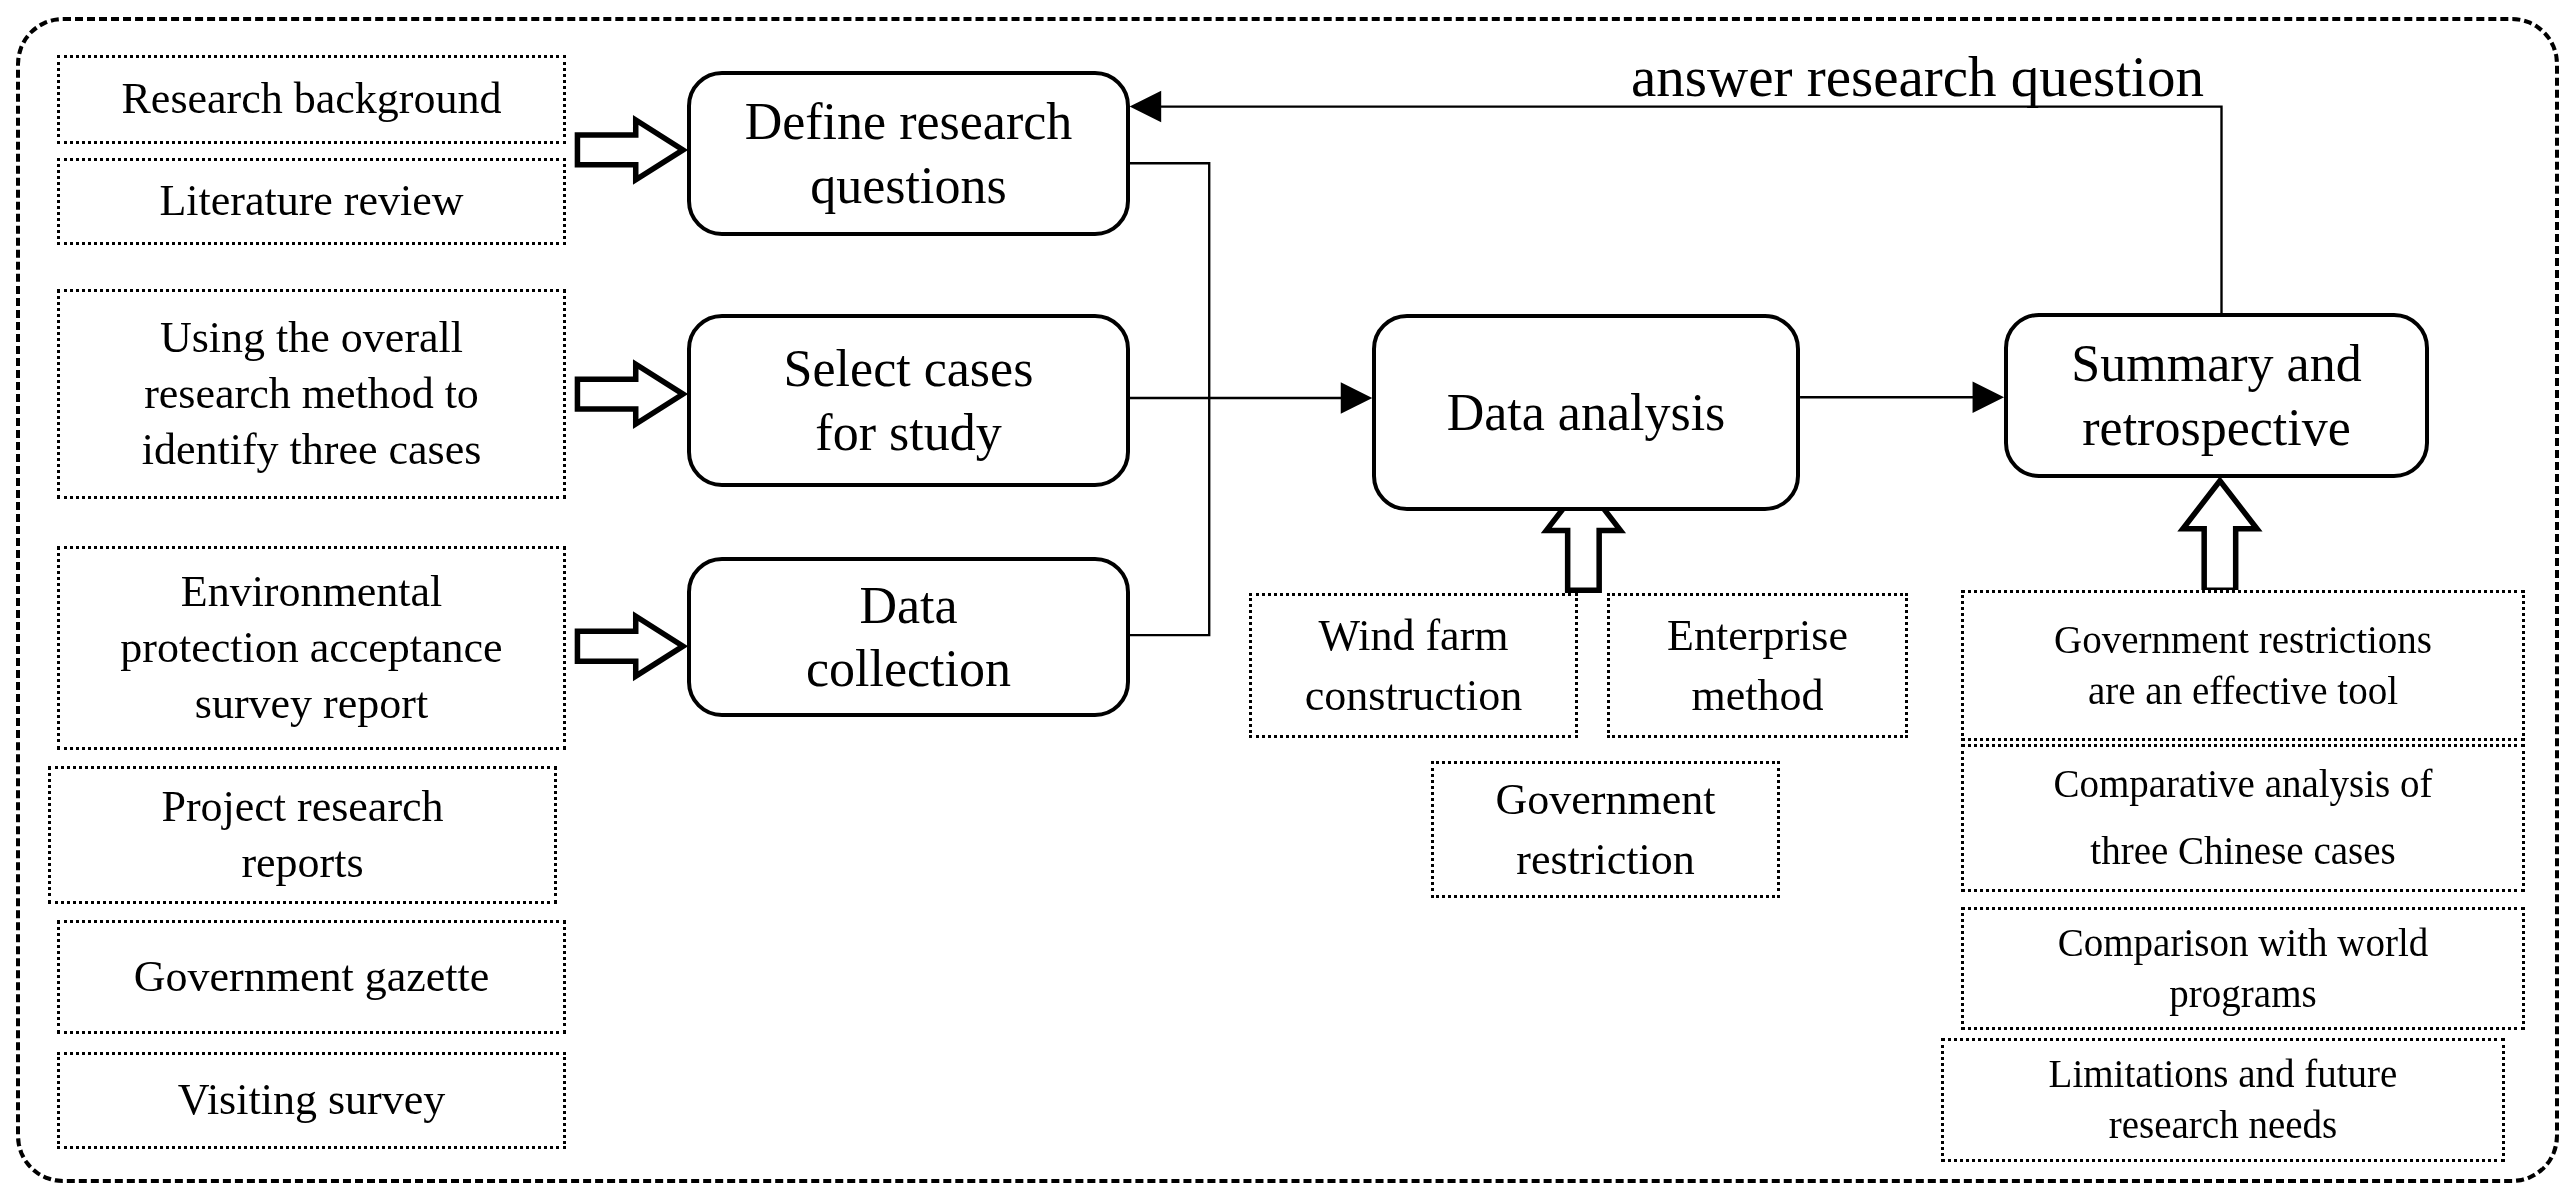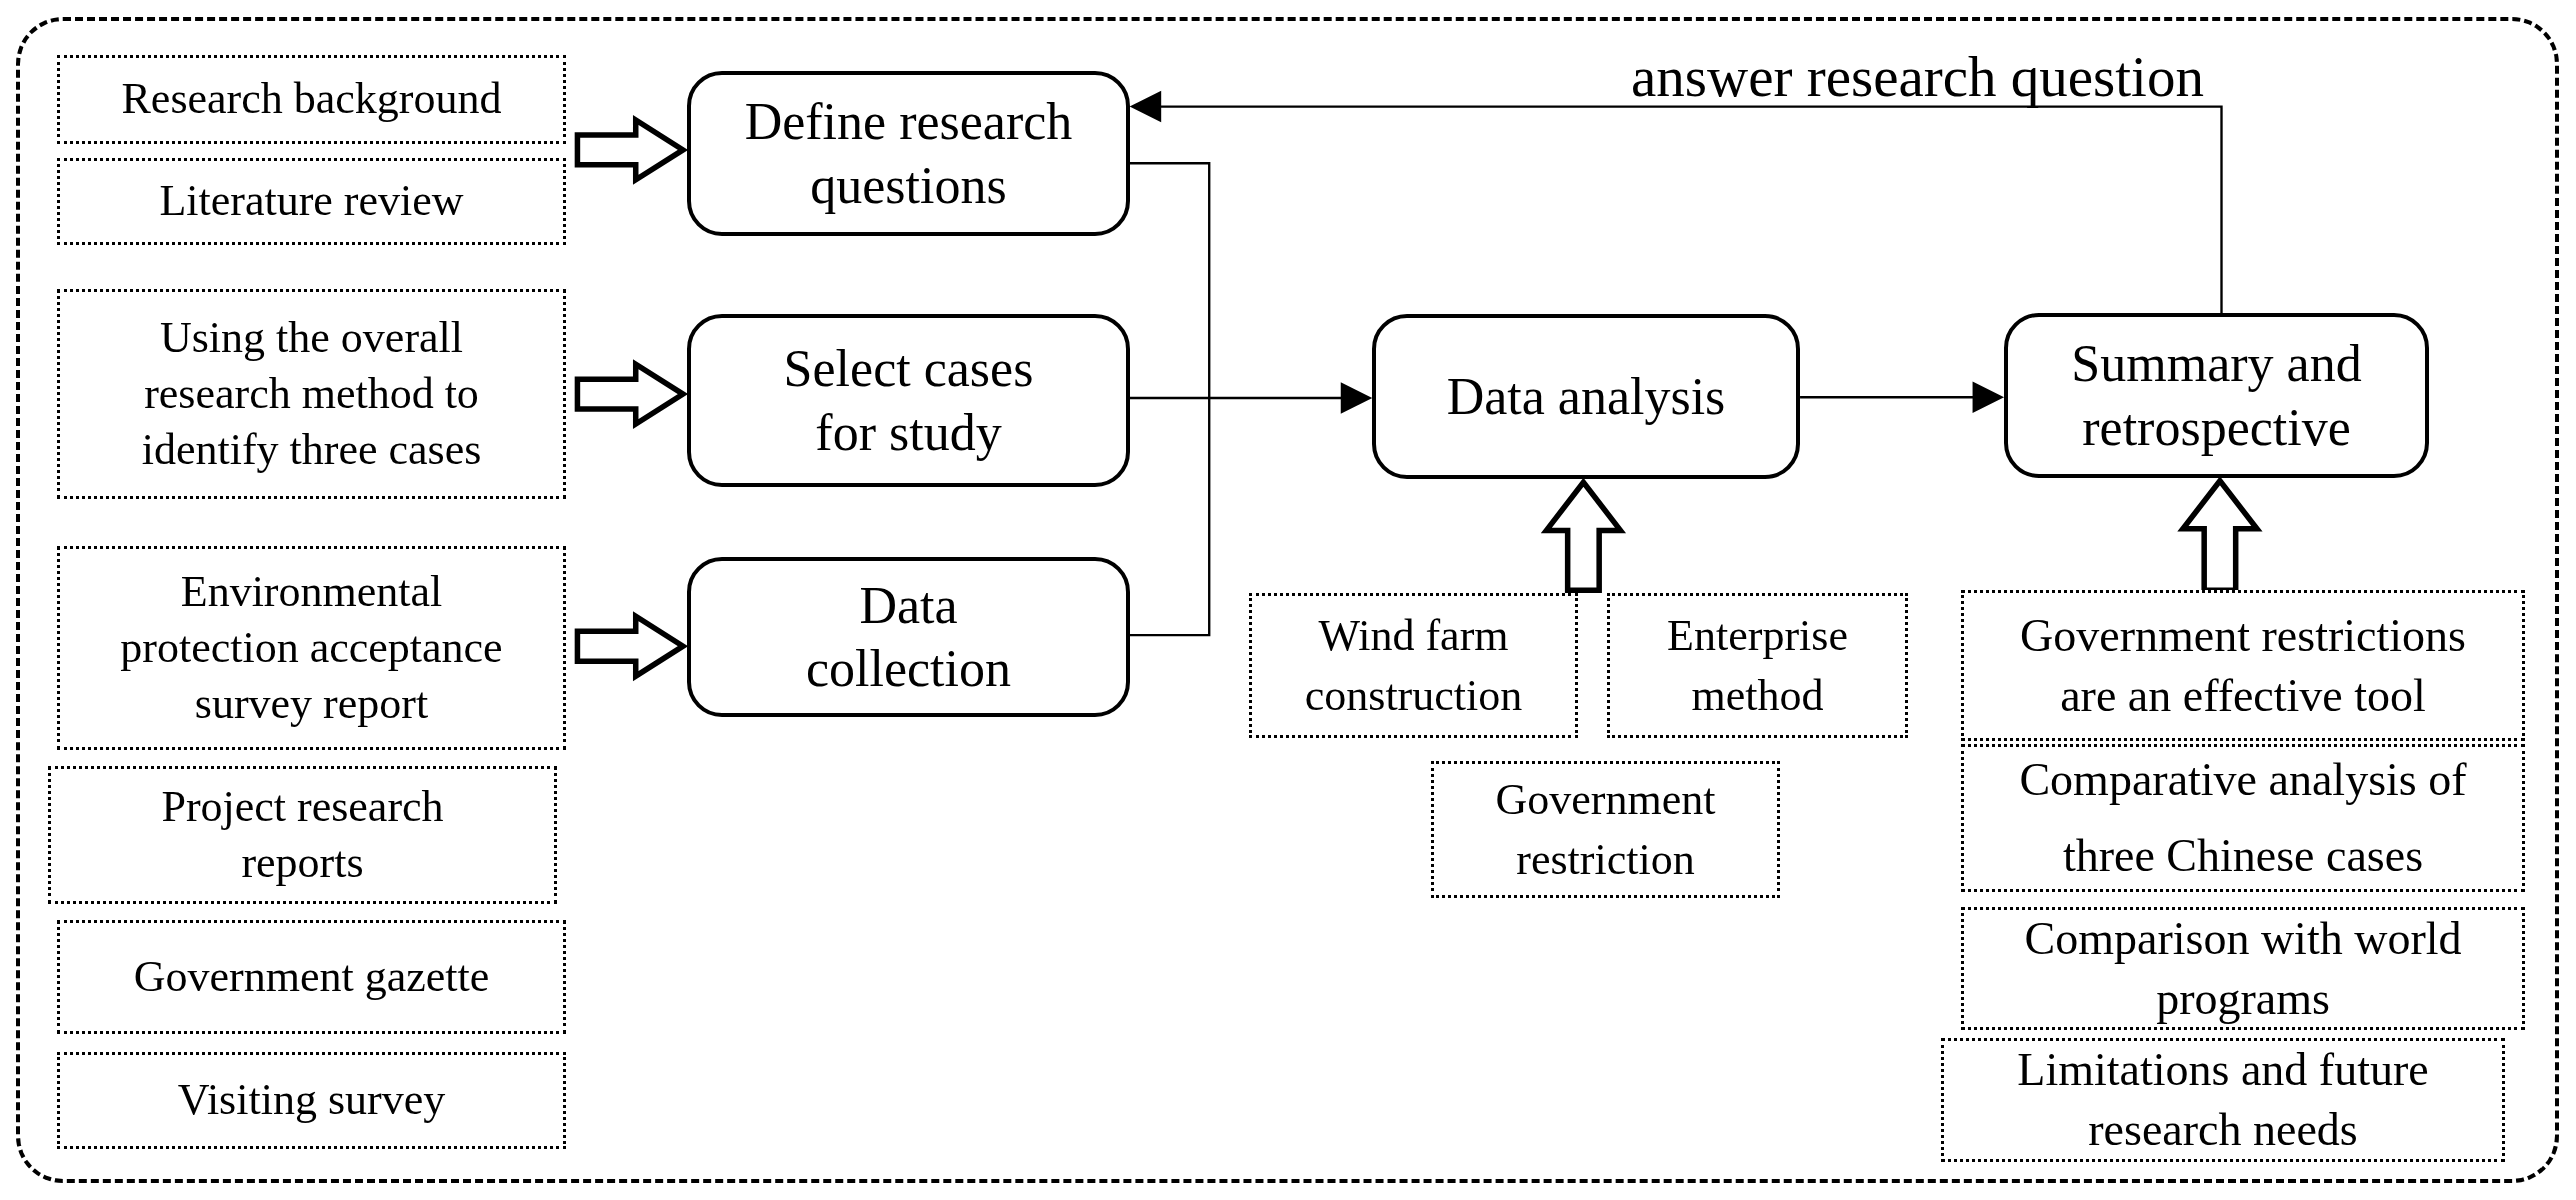--- a/index.html
+++ b/index.html
@@ -22,21 +22,21 @@
     text-align:center;
     box-sizing:border-box;
     background:#ffffff;
     line-height:1.28;
   }
   .dotted{border:3.2px dotted #000;}
   .rounded{border:4.7px solid #000;border-radius:35px;}
   .src{font-size:44px;}
   .proc{font-size:52px;line-height:1.22;}
   .factor{font-size:44px;line-height:1.35;}
-  .finding{font-size:46px;line-height:1.3;}
+  .finding{font-size:39px;line-height:1.3;}
   .ln{display:block;}
   .annotation{
     position:absolute;font-size:57px;white-space:nowrap;text-align:right;
   }
   svg.connectors{position:absolute;left:0;top:0;}
   .thin{stroke:#000;stroke-width:3;fill:none;}
   .blockarrow{fill:#ffffff;stroke:#000;stroke-width:7;stroke-linejoin:miter;}
   .ah{fill:#000;stroke:none;}
 </style>
 </head>
@@ -110,21 +110,21 @@
   <div class="box rounded proc" style="left:687px;top:314px;width:443px;height:173px;">
     <span class="ln">Select cases</span>
     <span class="ln">for study</span>
   </div>
 
   <div class="box rounded proc" style="left:687px;top:557px;width:443px;height:160px;">
     <span class="ln">Data</span>
     <span class="ln">collection</span>
   </div>
 
-  <div class="box rounded proc" style="left:1372px;top:314px;width:428px;height:165px;justify-content:center;">
+  <div class="box rounded proc" style="left:1372px;top:314px;width:428px;height:197px;justify-content:center;">
     <span class="ln">Data analysis</span>
   </div>
 
   <div class="box rounded proc" style="left:2004px;top:313px;width:425px;height:165px;">
     <span class="ln">Summary and</span>
     <span class="ln">retrospective</span>
   </div>
 
   <div class="box dotted factor" style="left:1249px;top:593px;width:329px;height:145px;">
     <span class="ln">Wind farm</span>

